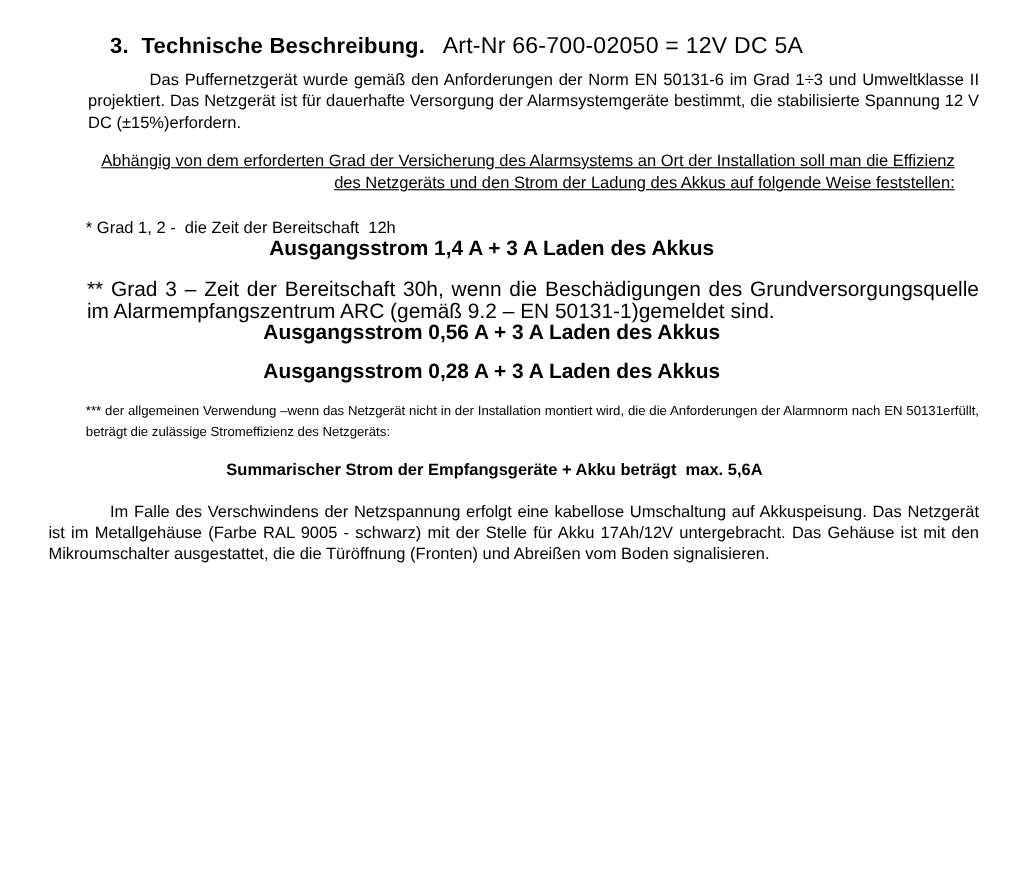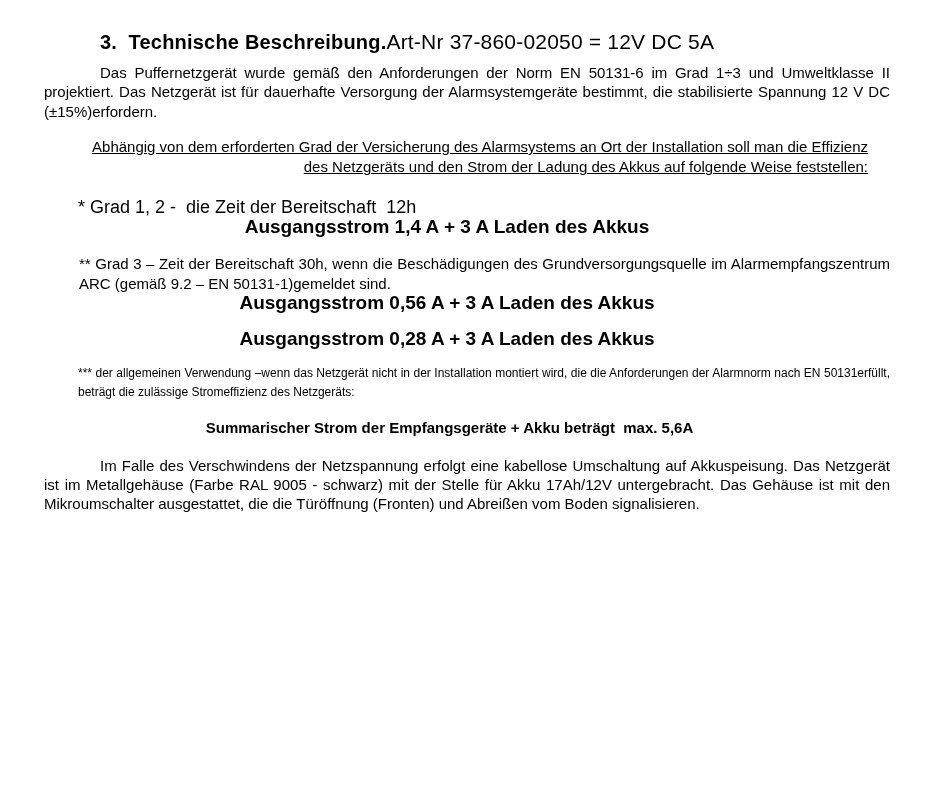--- a/index.html
+++ b/index.html
@@ -18,20 +18,21 @@
     box-sizing: border-box;
   }
   .content {
     box-sizing: border-box;
     padding: 30px 42px 0 44px;
   }
   
   .title-row {
     display: flex;
     align-items: baseline;
+    gap: 16px;
     margin-left: 56px;
     white-space: pre;
   }
   .doc-title {
     font-size: 20px;
     font-weight: bold;
     letter-spacing: 0.2px;
   }
   .artnr {
     font-size: 21px;
@@ -46,41 +47,42 @@
   }
   
   .para {
     font-size: 15px;
     line-height: 19.3px;
     text-align: justify;
   }
   .intro {
     margin-top: 9px;
     text-indent: 56px;
+    margin-left: 36px;
   }
   .underlined-note {
     margin-top: 16px;
     padding: 0 22px;
     font-size: 15px;
     line-height: 20.5px;
     text-align: right;
     text-decoration: underline;
   }
   .grade-block { margin-top: 0; }
   .grade1 { margin-top: 20px; }
   .grade2 { margin-top: 18px; }
   .grade3 { margin-top: 17px; }
   .grade-line {
-    font-size: 18px;
+    font-size: 15px;
     line-height: 19.3px;
     margin-left: 34px;
     white-space: pre-wrap;
   }
   .grade-para {
-    font-size: 15px;
+    font-size: 19px;
     line-height: 19.3px;
     margin-left: 35px;
     text-align: justify;
   }
   .grade3-para {
     font-size: 15px;
     line-height: 19.3px;
     margin-left: 0;
     text-indent: 69px;
     text-align: justify;
@@ -127,21 +129,21 @@
   }
 </style>
 </head>
 <body>
 
 <div class="page">
   <div class="content">
 
     <div class="title-row">
       <span class="doc-title">3.  Technische Beschreibung.</span>
-      <span class="artnr">Art-Nr 37-860-02050 = 12V DC 5A</span>
+      <span class="artnr">Art-Nr 66-700-02050 = 12V DC 5A</span>
     </div>
 
 
     <p class="para intro">Das Puffernetzgerät wurde gemäß den Anforderungen der Norm EN 50131-6 im Grad 1÷3 und Umweltklasse II projektiert. Das Netzgerät ist für dauerhafte Versorgung der Alarmsystemgeräte bestimmt, die stabilisierte Spannung  12 V DC (±15%)erfordern.</p>
 
     <p class="underlined-note">Abhängig von dem erforderten Grad der Versicherung des Alarmsystems an Ort der Installation soll man die Effizienz des Netzgeräts und den Strom der Ladung des Akkus auf folgende Weise feststellen:</p>
 
     <div class="grade-block grade1">
       <div class="grade-line">* Grad 1, 2 -  die Zeit der Bereitschaft  12h</div>
       <div class="bold-center">Ausgangsstrom 1,4 A + 3 A Laden des Akkus</div>

